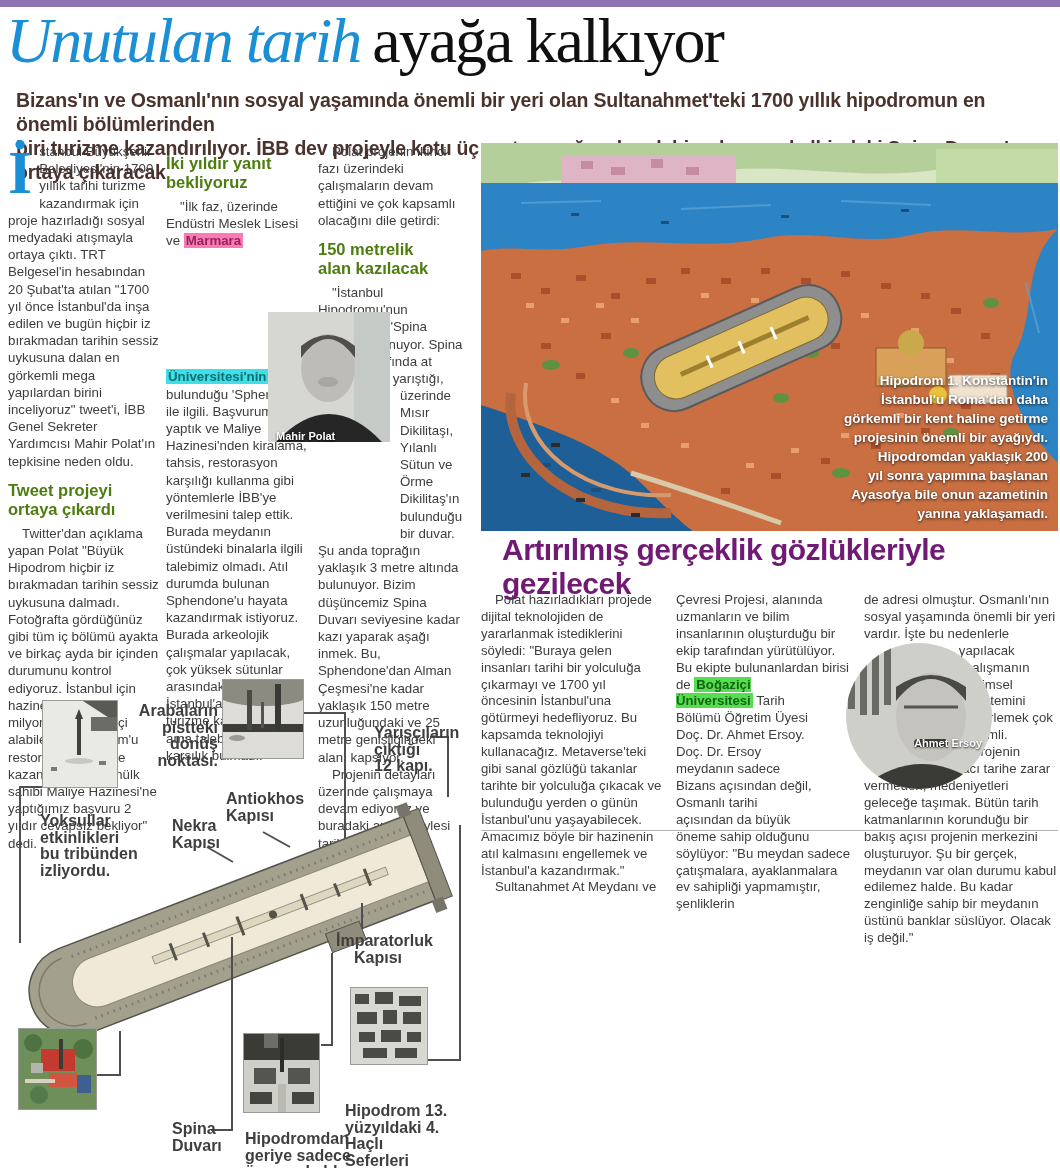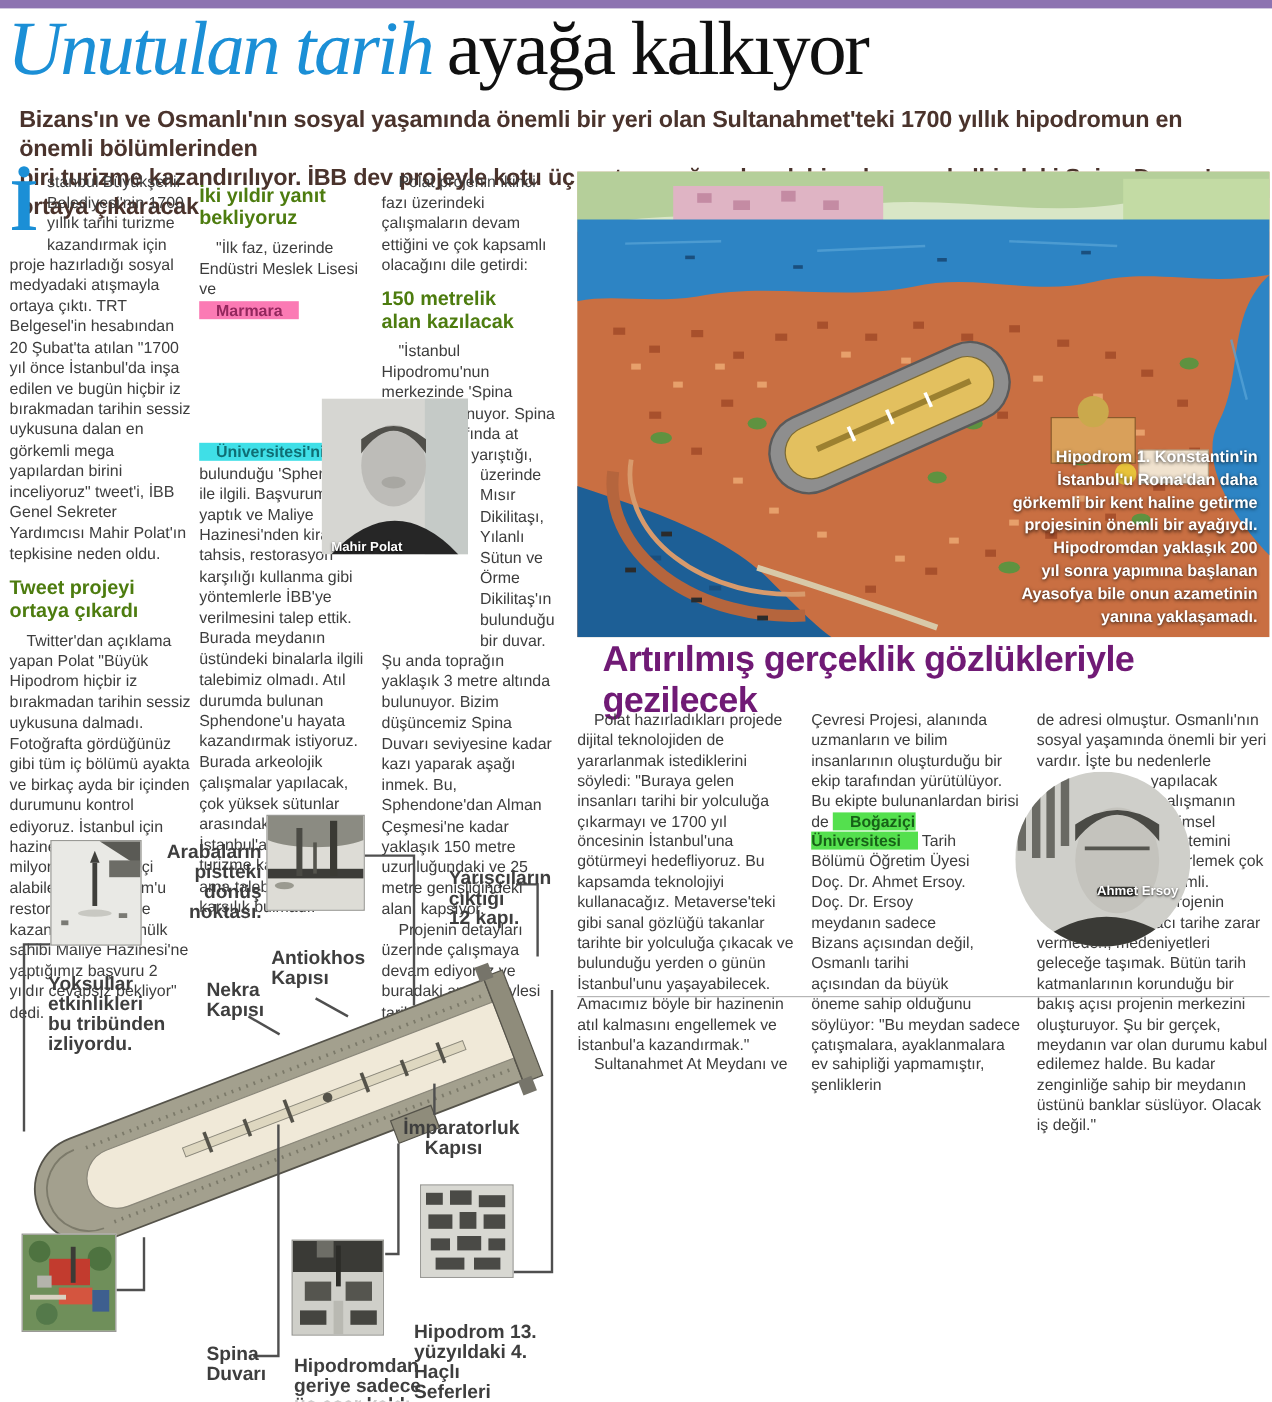--- a/index.html
+++ b/index.html
@@ -11,33 +11,33 @@
             letter-spacing:-2px;color:#101010;}
   .headline .blue{color:#1b8fd6;font-style:italic;padding-right:12px;}
   .deck{position:absolute;left:16px;top:88px;width:1036px;font-weight:700;
         font-size:19.5px;line-height:24px;color:#4a332c;letter-spacing:-0.2px;white-space:pre-line;}
   .col{position:absolute;top:143px;font-size:13.3px;line-height:17.2px;text-align:left;}
   .col p{margin:0;text-indent:14px;}
   .col p.lead{text-indent:0;}
   .dropcap{float:left;font-family:"Liberation Serif",serif;font-weight:700;color:#1b8fd6;
            font-size:62px;line-height:52px;margin:3px 7px 0 0;}
   .sub{font-weight:700;font-size:16.5px;line-height:19px;color:#4d7c0f;margin:11px 0 6px;white-space:pre-line;}
-  .hl{padding:0 14px;font-weight:700;}
+  .hl{padding:0 2px;font-weight:700;}
   .hl-pink{background:#fb7ab4;color:#93275d;}
   .hl-cyan{background:#3fdfe7;color:#0f6e74;}
   .hl-green{background:#54e04e;color:#176117;}
   .hl-yellow{background:#f6ed45;color:#cf9c2a;}
   .hl-orange{background:#f6a03a;color:#fff;}
   .bullet{color:#1b8fd6;font-size:12px;}
   .sp-r2{float:right;width:46px;height:132px;margin:2px 0 2px 4px;}
   .sp-l3{float:left;width:76px;height:138px;margin:2px 6px 0 0;}
   .sp-rB{float:right;width:32px;height:140px;margin:2px 0 2px 4px;border-radius:50%;}
   .sp-lC{float:left;width:118px;height:150px;margin:0 5px 0 0;border-radius:50%;
          shape-outside:ellipse(62px 75px at 35% 50%);}
-  .photo-mahir{position:absolute;left:268px;top:332px;width:122px;height:136px;}
+  .photo-mahir{position:absolute;left:268px;top:312px;width:122px;height:136px;}
   .photo-ahmet{position:absolute;left:846px;top:643px;width:146px;height:146px;border-radius:50%;overflow:hidden;}
   .pcap{position:absolute;left:8px;bottom:6px;color:#fff;font-weight:700;font-size:11px;
         text-shadow:0 1px 2px rgba(0,0,0,.85);}
   .pcap.right{left:auto;right:10px;bottom:40px;}
   .illus{position:absolute;left:481px;top:143px;width:577px;height:388px;background:#eef0e9;}
   .illus-caption{position:absolute;right:10px;bottom:8px;width:310px;text-align:right;color:#fff;
         font-weight:700;font-size:13.5px;line-height:19px;white-space:pre-line;
         text-shadow:0 1px 3px rgba(0,0,0,.8);}
   .headline2{position:absolute;left:502px;top:533px;width:578px;font-weight:700;font-size:30px;
         letter-spacing:-0.5px;color:#701a75;}

